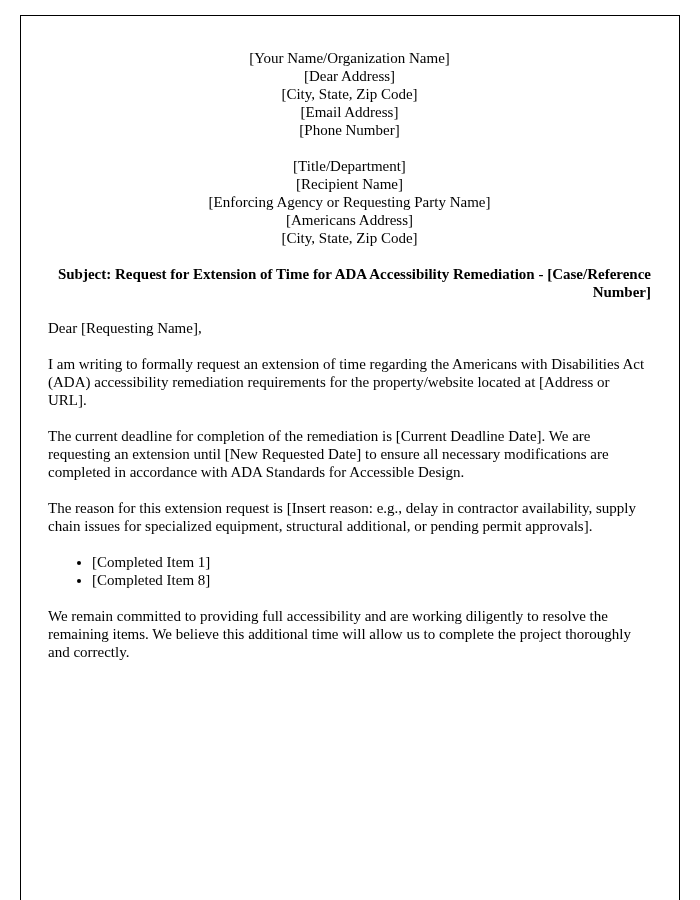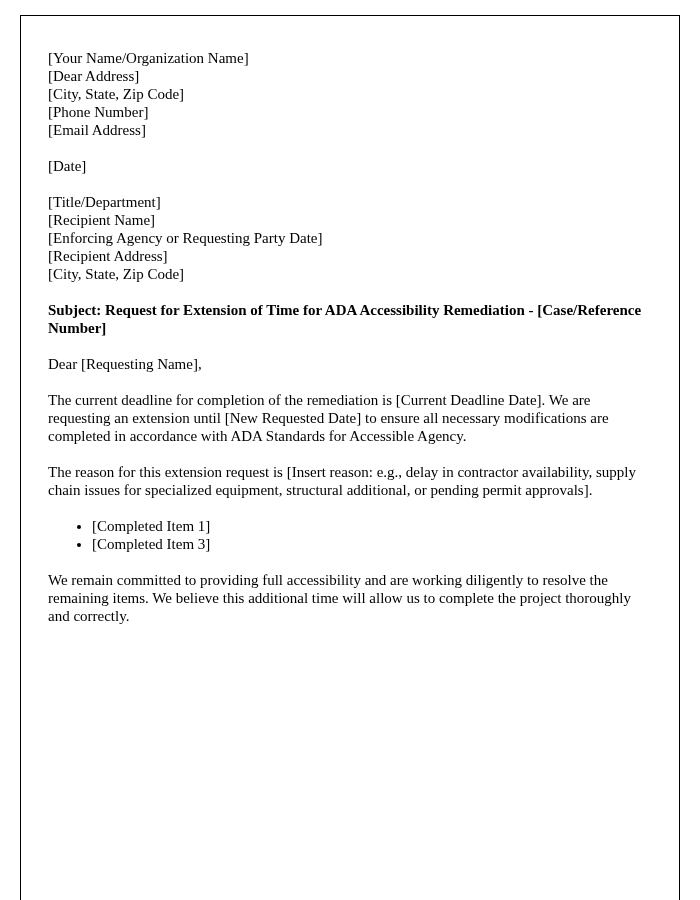--- a/index.html
+++ b/index.html
@@ -19,64 +19,64 @@
     border: 1px solid #000000;
     box-sizing: border-box;
     background: #ffffff;
     padding: 33px 28px 60px 27px;
     font-family: "Liberation Serif", "DejaVu Serif", serif;
     font-size: 15px;
     line-height: 18px;
     color: #000000;
   }
   .block { margin: 0 0 18px 0; }
-  .block div { margin: 0; }
+  .block div { margin: 0; text-align: center; }
   p { margin: 0 0 18px 0; }
-  .subject { font-weight: bold; }
+  .subject { font-weight: bold; text-align: right; }
   ul.completed-list {
     margin: 0 0 18px 0;
     padding: 0 0 0 44px;
     list-style-type: disc;
   }
   ul.completed-list li { margin: 0; }
 </style>
 </head>
 <body>
 
 <div class="page">
 
   <div class="block">
     <div>[Your Name/Organization Name]</div>
     <div>[Dear Address]</div>
     <div>[City, State, Zip Code]</div>
+    <div>[Email Address]</div>
     <div>[Phone Number]</div>
-    <div>[Email Address]</div>
   </div>
 
-  <p>[Date]</p>
 
   <div class="block">
     <div>[Title/Department]</div>
     <div>[Recipient Name]</div>
-    <div>[Enforcing Agency or Requesting Party Date]</div>
-    <div>[Recipient Address]</div>
+    <div>[Enforcing Agency or Requesting Party Name]</div>
+    <div>[Americans Address]</div>
     <div>[City, State, Zip Code]</div>
   </div>
 
   <p class="subject">Subject: Request for Extension of Time for ADA Accessibility Remediation - [Case/Reference Number]</p>
 
   <p>Dear [Requesting Name],</p>
 
+  <p>I am writing to formally request an extension of time regarding the Americans with Disabilities Act (ADA) accessibility remediation requirements for the property/website located at [Address or URL].</p>
 
-  <p>The current deadline for completion of the remediation is [Current Deadline Date]. We are requesting an extension until [New Requested Date] to ensure all necessary modifications are completed in accordance with ADA Standards for Accessible Agency.</p>
+  <p>The current deadline for completion of the remediation is [Current Deadline Date]. We are requesting an extension until [New Requested Date] to ensure all necessary modifications are completed in accordance with ADA Standards for Accessible Design.</p>
 
   <p>The reason for this extension request is [Insert reason: e.g., delay in contractor availability, supply chain issues for specialized equipment, structural additional, or pending permit approvals].</p>
 
 
   <ul class="completed-list">
     <li>[Completed Item 1]</li>
-    <li>[Completed Item 3]</li>
+    <li>[Completed Item 8]</li>
   </ul>
 
   <p>We remain committed to providing full accessibility and are working diligently to resolve the remaining items. We believe this additional time will allow us to complete the project thoroughly and correctly.</p>
 
 
 </div>
 
 </body></html>

